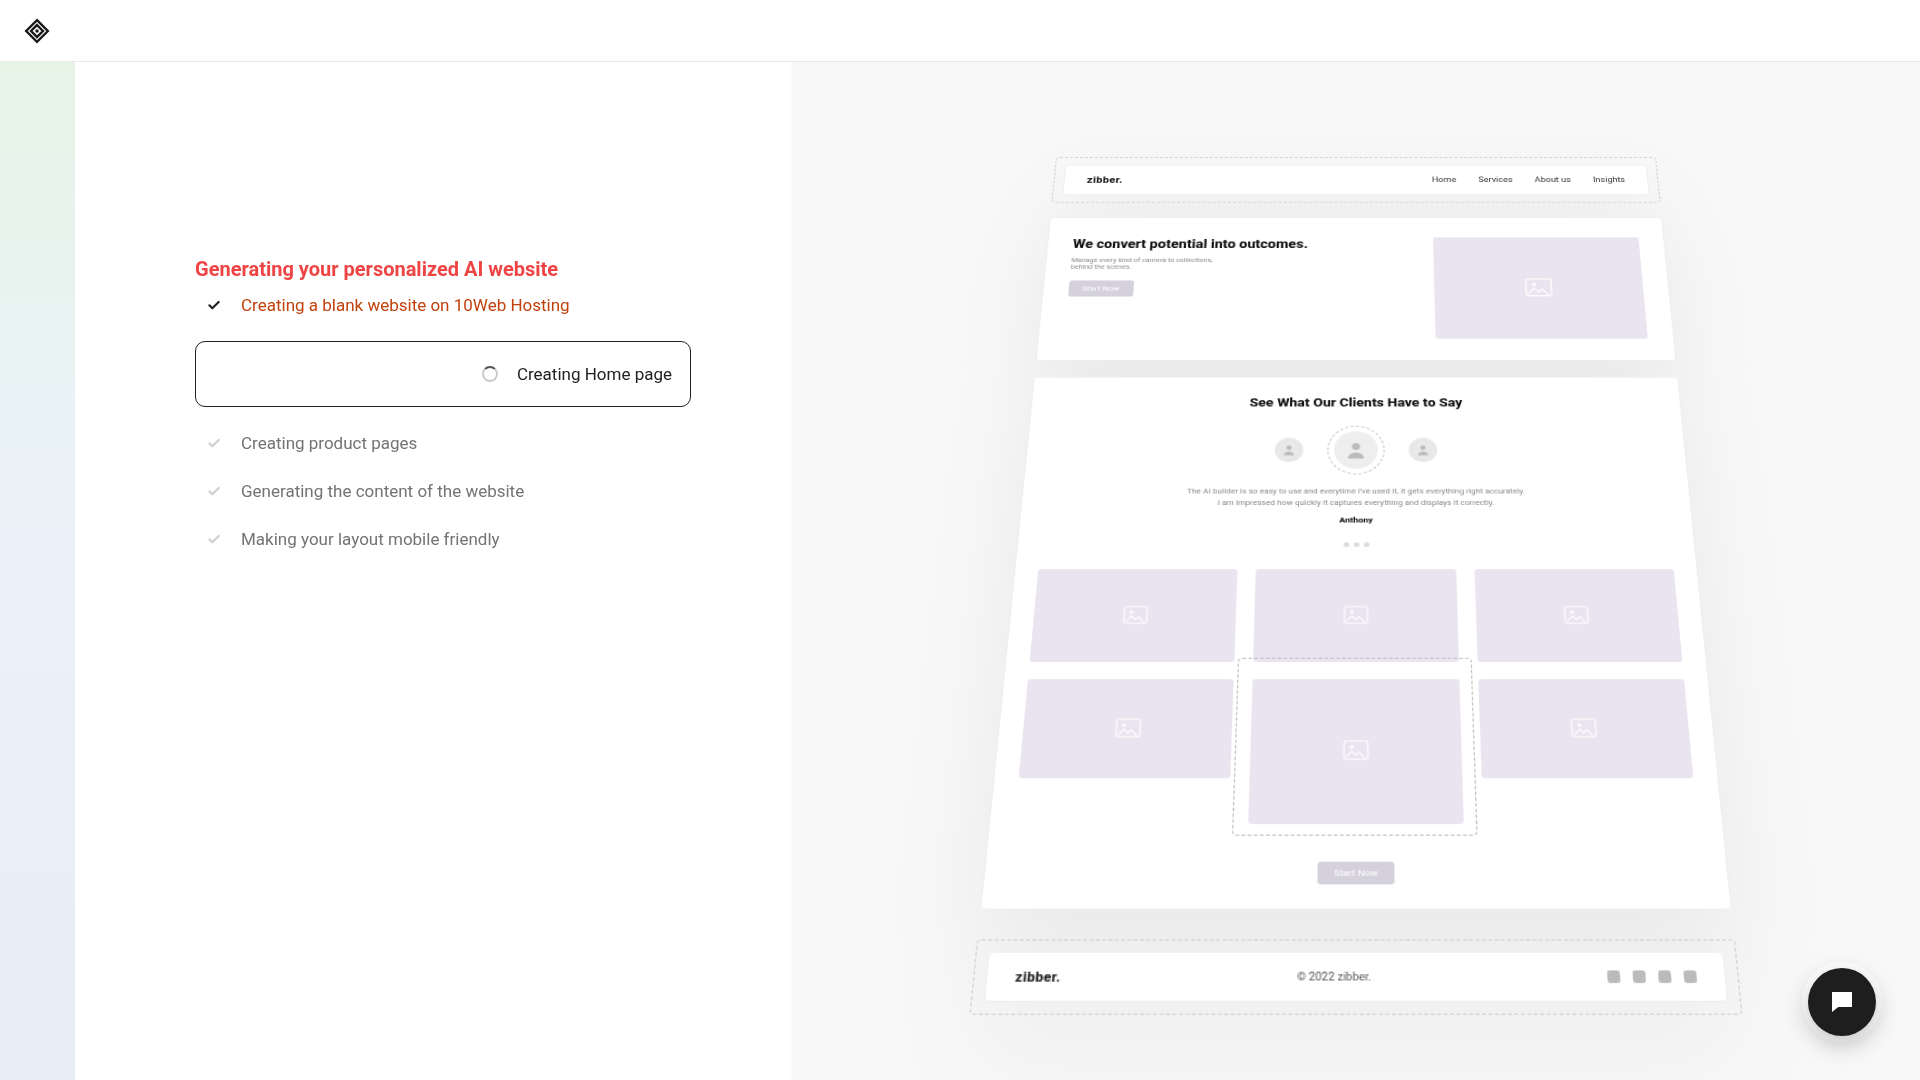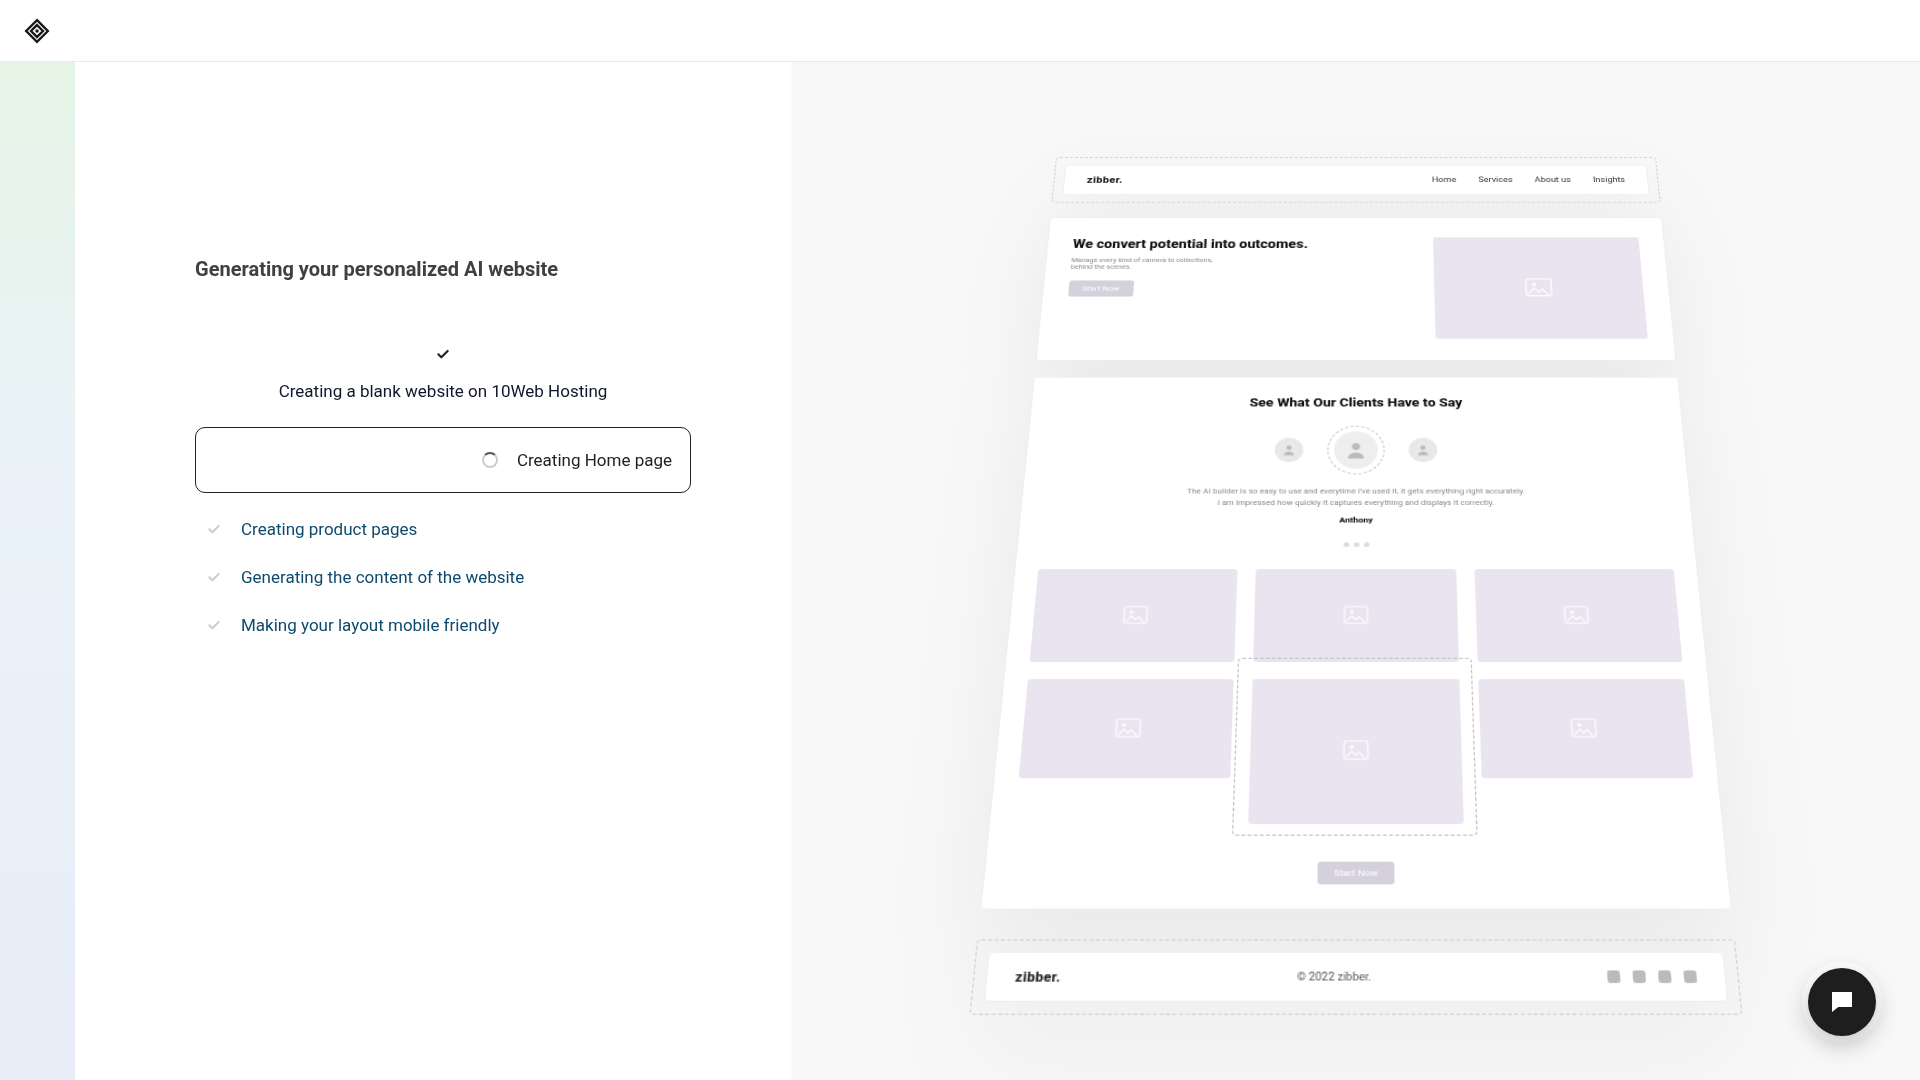--- a/index.html
+++ b/index.html
@@ -6,24 +6,24 @@
   body { font-family: -apple-system, BlinkMacSystemFont, "Segoe UI", Roboto, sans-serif; width: 1920px; height: 1080px; overflow: hidden; background: #fff; }
 
   .topbar { height: 62px; border-bottom: 1px solid #e9e9e9; display: flex; align-items: center; padding-left: 24px; }
   .logo-wrap { display: flex; align-items: center; justify-content: center; }
 
   .layout { display: flex; height: calc(1080px - 62px); }
   .left-accent { width: 75px; background: linear-gradient(180deg, #e6f4e6 0%, #eaf2f8 40%, #e8edf7 100%); }
   .left-pane { width: 717px; background: #fff; padding: 195px 100px 0 120px; border-right: 1px solid rgba(0,0,0,0.02); }
   .right-pane { flex: 1; background: #f8f8f8; position: relative; overflow: hidden; }
 
-  .heading { font-size: 20px; font-weight: 700; color: #404040; margin-bottom: 50px; }
+  .heading { font-size: 20px; font-weight: 700; color: #ef4444; }
   .steps { list-style: none; }
-  .step { display: flex; align-items: center; gap: 18px; padding: 14px 10px; font-size: 17px; color: #0c4a6e; }
-  .step.done { color: #0f172a; flex-direction: column; }
+  .step { display: flex; align-items: center; gap: 18px; padding: 14px 10px; font-size: 17px; color: #737373; }
+  .step.done { color: #c2410c; }
   .step.active { color: #222; border: 1.5px solid #222; border-radius: 10px; padding: 22px 18px; margin: 12px 0; justify-content: flex-end; }
   .step .icon-slot { width: 18px; height: 18px; display: flex; align-items: center; justify-content: center; color: inherit; }
   .step.done .icon-slot { color: #222; }
   .step.active .icon-slot { color: #555; }
   .step:not(.done):not(.active) .icon-slot { color: #cfcfcf; }
 
   .spinner { width: 16px; height: 16px; border: 2px solid #ccc; border-top-color: #555; border-radius: 50%; animation: spin 1s linear infinite; }
   @keyframes spin { to { transform: rotate(360deg); } }
 
   

